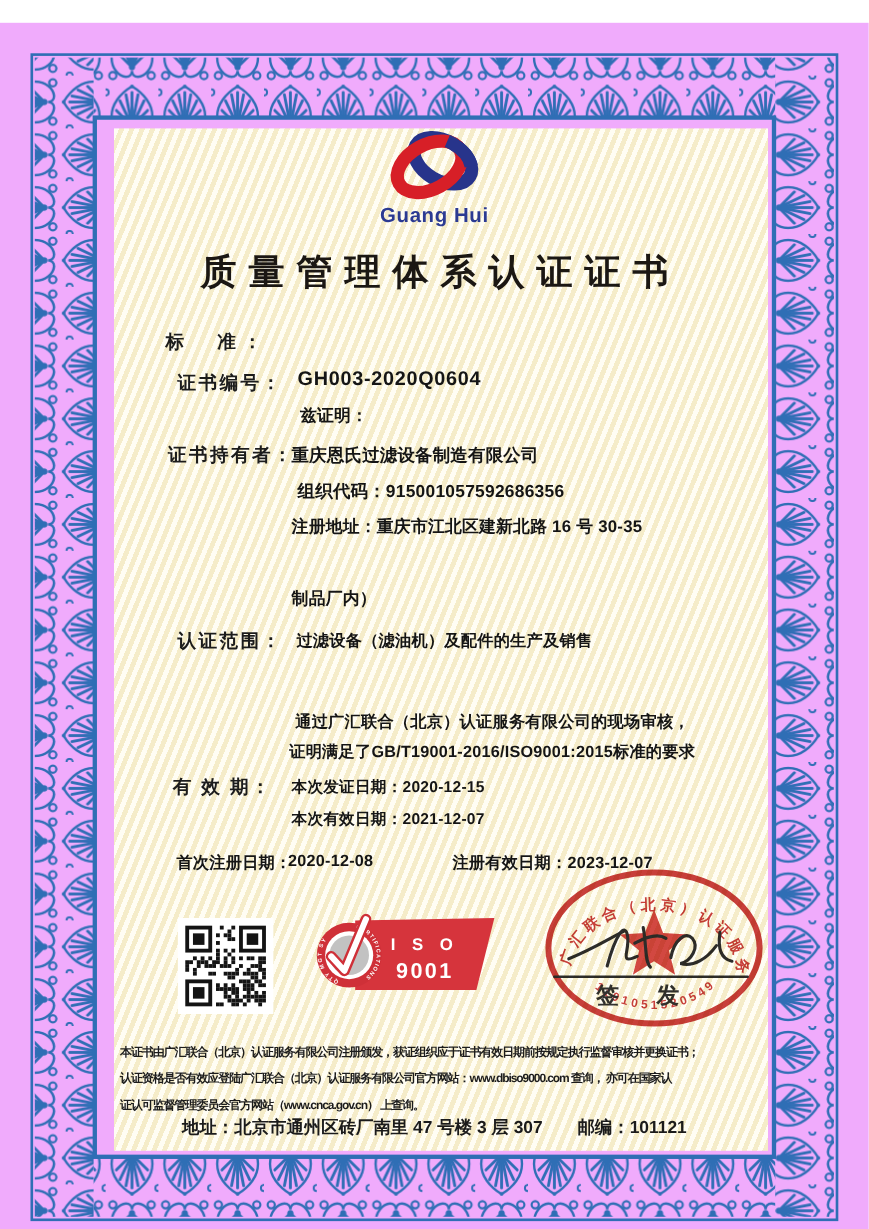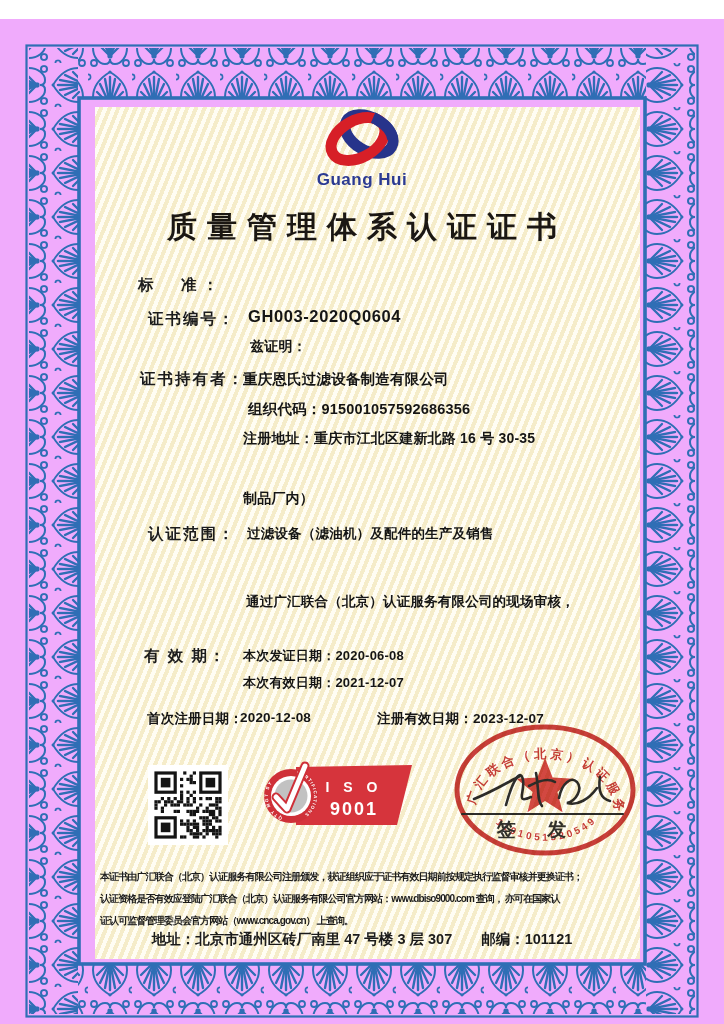--- a/index.html
+++ b/index.html
@@ -91,23 +91,24 @@
   <div class="val" style="left:243px;top:351px;font-size:14.5px;">重庆恩氏过滤设备制造有限公司</div>
 
   <div class="val" style="left:248px;top:381px;font-size:14.5px;">组织代码：915001057592686356</div>
   <div class="val" style="left:243px;top:411px;">注册地址：重庆市江北区建新北路 16 号 30-35</div>
   <div class="val" style="left:243px;top:471px;">制品厂内）</div>
 
   <div class="lbl" style="left:148px;top:505px;">认证范围：</div>
   <div class="val" style="left:247px;top:506px;font-size:13.5px;">过滤设备（滤油机）及配件的生产及销售</div>
 
   <div class="val" style="left:246px;top:574px;font-size:13.5px;">通过广汇联合（北京）认证服务有限公司的现场审核，</div>
+  <div class="val" style="left:241px;top:599px;font-size:13.5px;">证明满足了GB/T19001-2016/ISO9001:2015标准的要求</div>
 
   <div class="lbl" style="left:144px;top:627px;">有 效 期：</div>
-  <div class="val date" style="left:243px;top:628px;">本次发证日期：2020-06-08</div>
+  <div class="val date" style="left:243px;top:628px;">本次发证日期：2020-12-15</div>
   <div class="val date" style="left:243px;top:655px;">本次有效日期：2021-12-07</div>
 
   <div class="val date" style="left:147px;top:691px;font-size:13.5px;text-align:center;">首次注册日期：</div>
   <div class="val date" style="left:240px;top:691px;font-size:13.5px;">2020-12-08</div>
   <div class="val date" style="left:377px;top:691px;font-size:13.5px;">注册有效日期：2023-12-07</div>
 
   <svg class="abs" style="left:148px;top:746px;" width="80" height="80">
     <rect x="0" y="0" width="80" height="80" fill="#ffffff"></rect>
     <g id="qr-modules" fill="#141414">
         <rect x="35.2" y="6.4" width="3.2" height="3.2"></rect>

